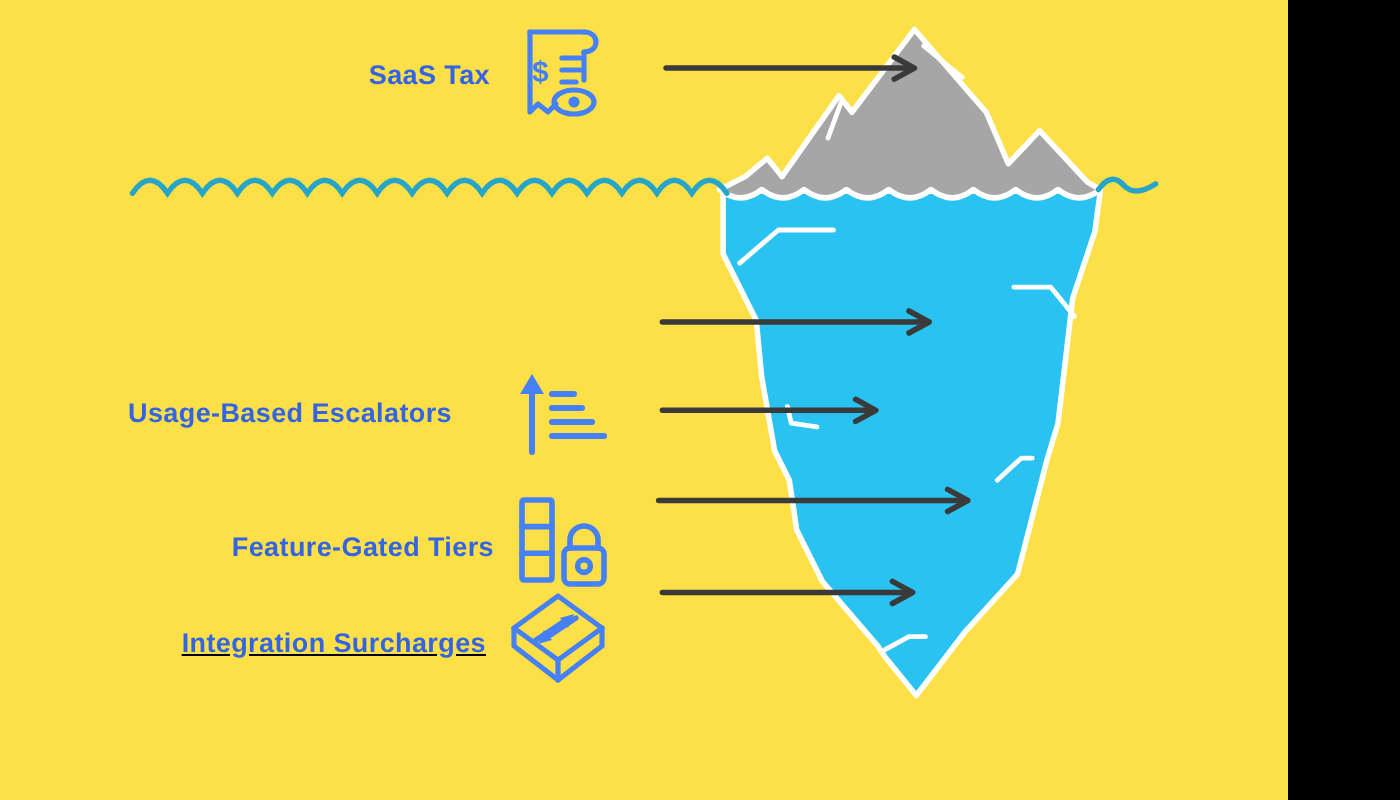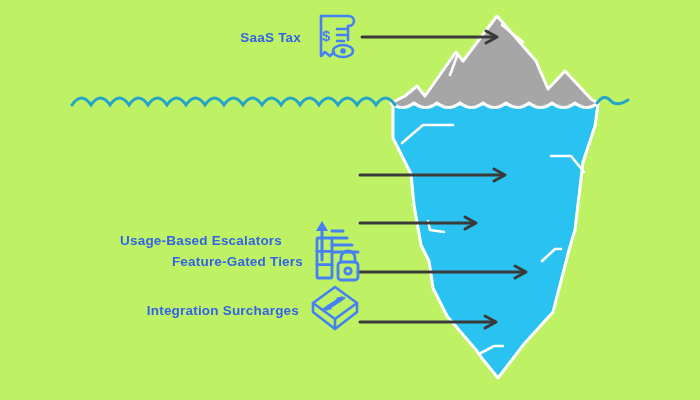--- a/index.html
+++ b/index.html
@@ -1,34 +1,34 @@
 <!DOCTYPE html>
 <html><head>
 <meta charset="utf-8">
 <style>
   html,body{margin:0;padding:0;background:#000;}
   .frame{
-    position:relative;width:700px;height:400px;background:#bef264;
+    position:relative;width:644px;height:400px;background:#fde047;
     overflow:hidden;font-family:"Liberation Sans",sans-serif;
   }
   .scene{position:absolute;inset:0;}
   .label-row{
     position:absolute;right:340px;display:flex;align-items:center;gap:9px;
   }
   .label-text{
     color:#3364e4;font-weight:bold;font-size:13.5px;letter-spacing:.2px;
     white-space:nowrap;
   }
   .icon{flex:0 0 auto;display:block;}
   .icon *{vector-effect:non-scaling-stroke;}
   .row-saas{top:12px;}
   .row-hidden{top:153px;}
-  .row-usage{top:218px;gap:32px;}
-  .row-feature{top:236px;margin-left:48px;}
-  .row-integration{top:284px;}
+  .row-usage{top:184px;gap:32px;}
+  .row-feature{top:248px;margin-left:48px;}
+  .row-integration{top:295px;text-decoration:underline;}
 </style>
 </head>
 <body>
 
 <div class="frame">
 
   <svg class="scene" viewBox="0 0 700 400">
 
     <path d="M393,104 L598,104 L595,126 L583,162 L575,230 L569,250 L553,312 L524,344 L498,378
          L481,357 L477,351 L447,316 L433,288 L429,261 L421,245 L414,205 L411,174 L393,138 Z" fill="#29c2f1" stroke="#ffffff" stroke-width="3" stroke-linejoin="round"></path>

